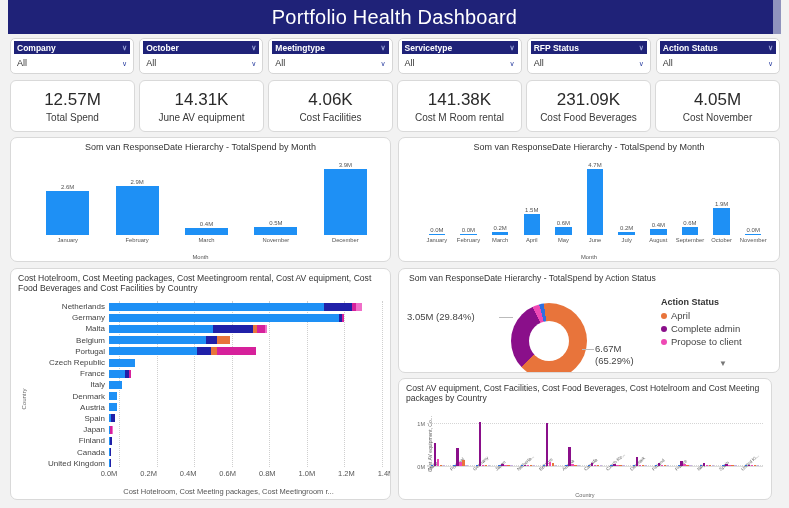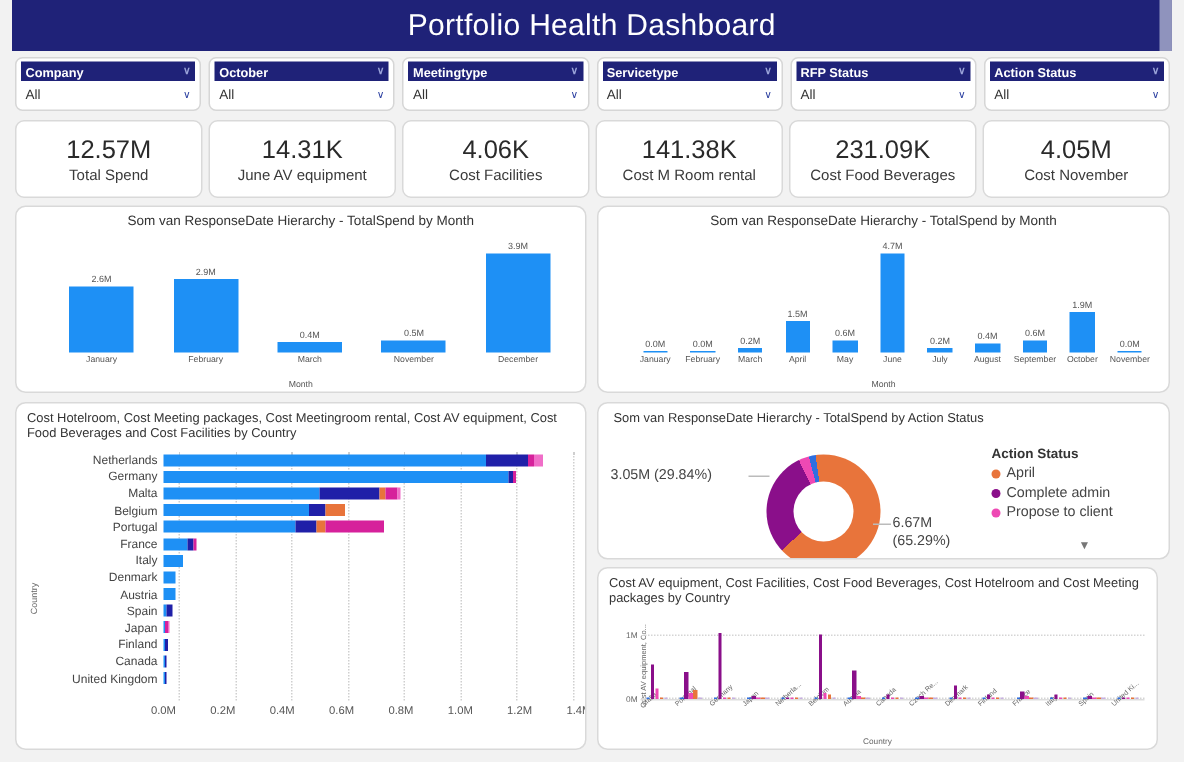--- a/index.html
+++ b/index.html
@@ -452,20 +452,26 @@
           <div class="hrow">
             <div class="hrow-label">Portugal</div>
             <div class="hrow-track">
               <div class="seg" style="width: 32.1429%; background: rgb(30, 144, 245);"></div>
               <div class="seg" style="width: 5.35714%; background: rgb(32, 32, 168);"></div>
               <div class="seg" style="width: 2.14286%; background: rgb(232, 116, 59);"></div>
               <div class="seg" style="width: 14.2857%; background: rgb(214, 33, 155);"></div>
             </div>
           </div>
           <div class="hrow">
+            <div class="hrow-label">Czech Republic</div>
+            <div class="hrow-track">
+              <div class="seg" style="width: 9.64286%; background: rgb(30, 144, 245);"></div>
+            </div>
+          </div>
+          <div class="hrow">
             <div class="hrow-label">France</div>
             <div class="hrow-track">
               <div class="seg" style="width: 5.71429%; background: rgb(30, 144, 245);"></div>
               <div class="seg" style="width: 1.57143%; background: rgb(32, 32, 168);"></div>
               <div class="seg" style="width: 0.714286%; background: rgb(214, 33, 155);"></div>
             </div>
           </div>
           <div class="hrow">
             <div class="hrow-label">Italy</div>
             <div class="hrow-track">
@@ -524,20 +530,21 @@
       <div class="hbar-axis" id="hbar-axis">
           <span style="left: 0%;">0.0M</span>
           <span style="left: 14.2857%;">0.2M</span>
           <span style="left: 28.5714%;">0.4M</span>
           <span style="left: 42.8571%;">0.6M</span>
           <span style="left: 57.1429%;">0.8M</span>
           <span style="left: 71.4286%;">1.0M</span>
           <span style="left: 85.7143%;">1.2M</span>
           <span style="left: 100%;">1.4M</span>
         </div>
+      <div class="hbar-xtitle">Cost Hotelroom, Cost Meeting packages, Cost Meetingroom r...</div>
     </div>
   </div>
 
   <div class="card" style="left:398px; top:268px; width:382px; height:105px;">
     <div class="card-title" style="padding-left:10px;">Som van ResponseDate Hierarchy - TotalSpend by Action Status</div>
     <div class="donut-area">
       <div class="donut" id="donut" style="background: conic-gradient(from -8deg, rgb(232, 116, 59) 0deg, rgb(232, 116, 59) 234.95deg, rgb(138, 15, 138) 234.95deg, rgb(138, 15, 138) 342.39deg, rgb(238, 73, 180) 342.39deg, rgb(238, 73, 180) 352.95deg, rgb(47, 111, 224) 352.95deg, rgb(47, 111, 224) 360deg);"></div>
       <div class="donut-lbl-left">3.05M (29.84%)</div>
       <div class="leader" style="left:100px; top:26px; width:14px;"></div>
       <div class="donut-lbl-right">

